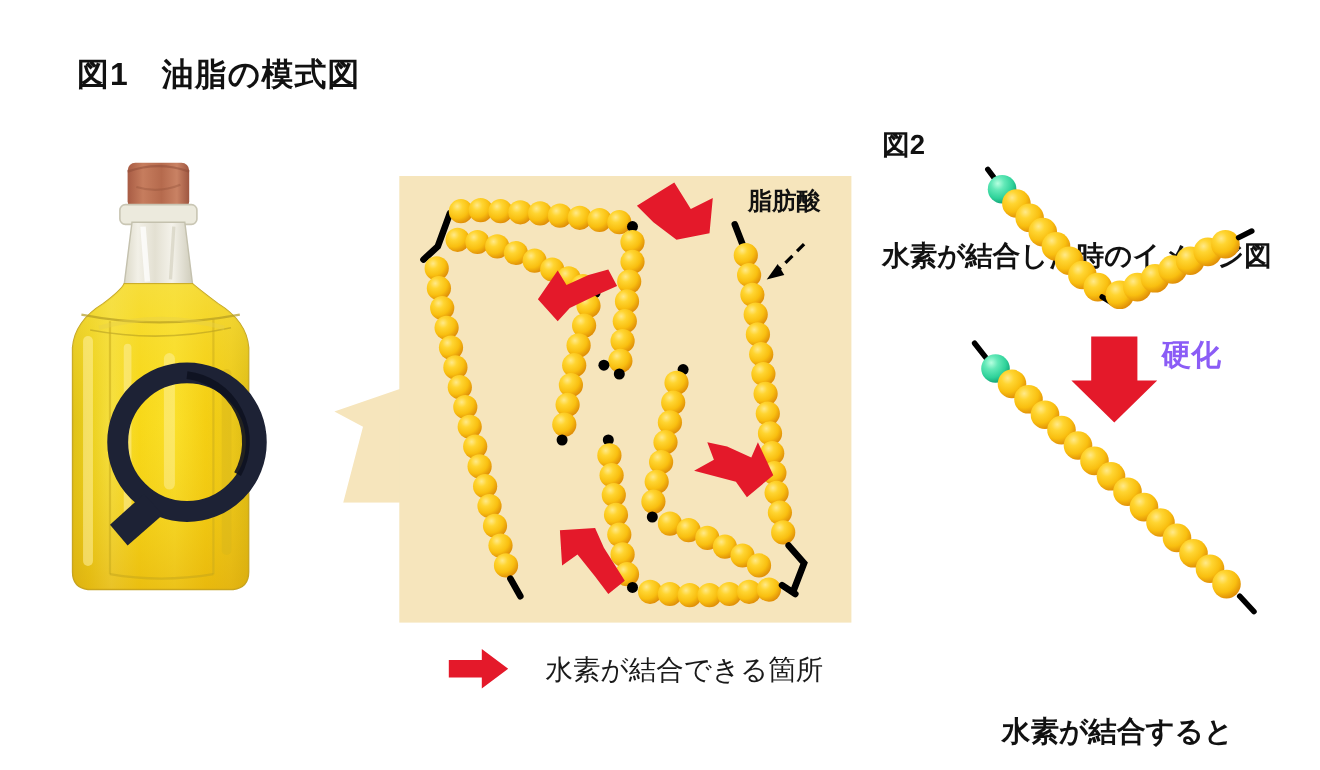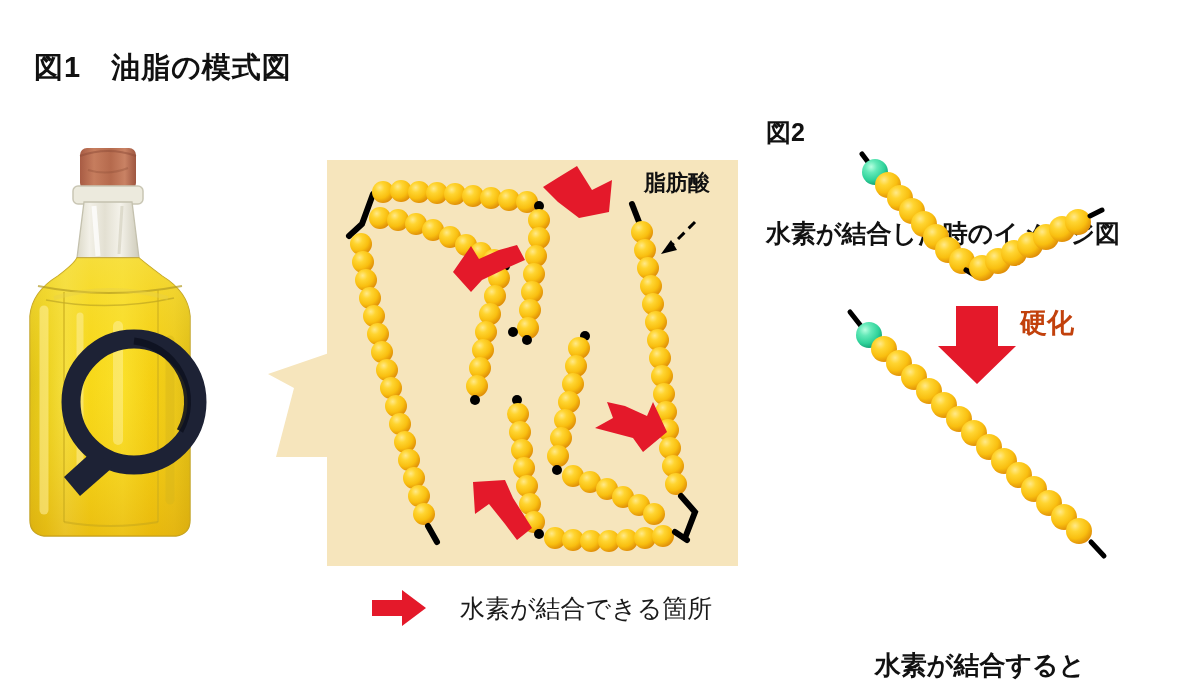--- a/index.html
+++ b/index.html
@@ -3,21 +3,21 @@
 <meta charset="utf-8">
 <style>
   html,body{margin:0;padding:0;}
   body{
     width:1200px;height:700px;
     background:#ffffff;
     font-family:"Liberation Sans","DejaVu Sans",sans-serif;
     overflow:hidden;
     position:relative;
   }
-  .root{position:absolute;inset:0;}
+  .root{position:absolute;inset:0;margin-left:36px;}
 
   
   .fig1-title{
     position:absolute;left:34px;top:48px;
     font-size:29px;font-weight:bold;color:#111111;
     letter-spacing:1px;white-space:pre;
   }
   .fig2-title{
     position:absolute;left:766px;top:48px;
     font-size:25px;font-weight:bold;color:#111111;
@@ -46,21 +46,21 @@
     position:absolute;left:370px;top:588px;
     display:flex;align-items:center;gap:32px;
   }
   .legend-arrow{width:58px;height:40px;}
   .legend-text{font-size:25px;color:#1a1a1a;white-space:pre;}
 
   
   .fig2-area{position:absolute;left:760px;top:140px;width:440px;height:470px;}
   .koka-label{
     position:absolute;left:1020px;top:305px;
-    font-size:27px;font-weight:bold;color:#c2410c;white-space:pre;
+    font-size:27px;font-weight:bold;color:#8b5cf6;white-space:pre;
   }
   .fig2-caption{
     position:absolute;left:760px;top:578px;width:440px;
     text-align:center;font-size:26px;font-weight:bold;color:#111111;
     line-height:1.35;white-space:pre;
   }
   .fig2-caption .cl{display:block;}
 
   
   .fa-label{

